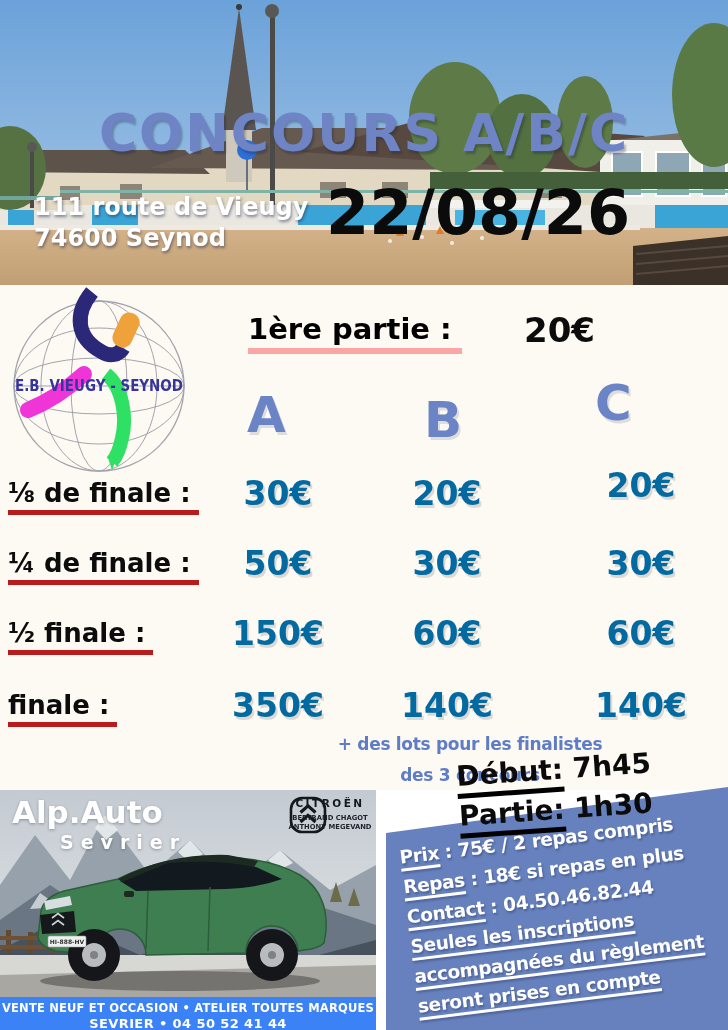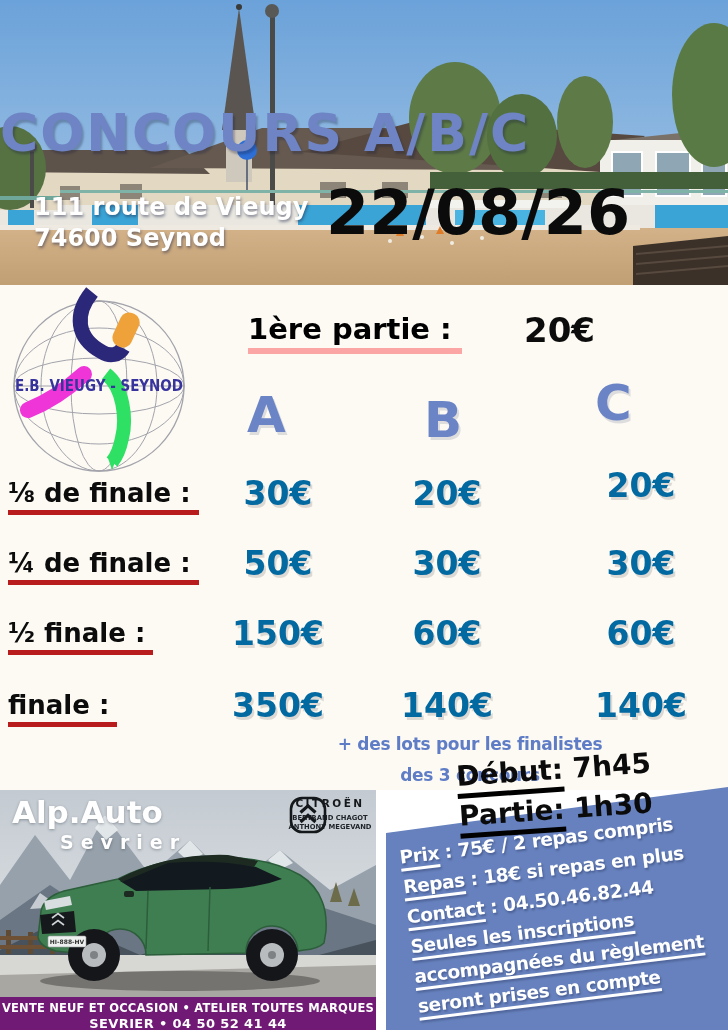--- a/index.html
+++ b/index.html
@@ -10,21 +10,21 @@
   .abs{position:absolute;}
 
   
   .hero{position:absolute;left:0;top:0;width:728px;height:285px;}
   .hero svg{position:absolute;left:0;top:0;}
   .hero-title{
     position:absolute;left:0;top:16px;width:728px;text-align:center;
     font-size:51px;font-weight:800;letter-spacing:1px;color:#0b0b0b;
   }
   .hero-subtitle{
-    position:absolute;left:0;top:103px;width:728px;text-align:left;
+    position:absolute;left:0;top:103px;width:728px;text-align:center;
     font-size:52px;font-weight:800;letter-spacing:2px;color:#6e84c5;
     text-shadow:2px 3px 2px rgba(25,30,60,.30);
   }
   .hero-address{
     position:absolute;left:34px;top:192px;font-size:24px;line-height:31px;
     font-weight:800;color:#ffffff;text-shadow:1px 2px 3px rgba(30,35,70,.5);
   }
   .hero-date{
     position:absolute;left:326px;top:176px;font-size:62px;font-weight:800;color:#0b0b0b;
   }
@@ -69,21 +69,21 @@
     text-shadow:0 1px 3px rgba(40,50,60,.4);
   }
   .alp-city{
     position:absolute;left:60px;top:41px;font-size:19px;font-weight:700;letter-spacing:7px;color:#ffffff;
     text-shadow:0 1px 3px rgba(40,50,60,.4);
   }
   .citroen{position:absolute;left:288px;top:5px;width:84px;text-align:center;color:#14181b;}
   .citroen .brand{font-size:10.5px;font-weight:700;letter-spacing:2.5px;margin-top:2px;}
   .citroen .dealer{font-size:6.8px;font-weight:700;line-height:9px;margin-top:5px;color:#1d2328;}
   .green-bar{
-    position:absolute;left:0;top:207px;width:376px;height:33px;background:#701a75;
+    position:absolute;left:0;top:207px;width:376px;height:33px;background:#3b82f6;
     color:#fff;text-align:center;font-weight:800;
   }
   .green-bar .l1{font-size:11.5px;padding-top:4px;letter-spacing:.2px;}
   .green-bar .l2{font-size:13px;padding-top:1px;letter-spacing:.4px;}
 
   
   .bluebox{
     position:absolute;left:376px;top:765px;width:352px;height:265px;background:#6681bd;
     -webkit-clip-path:polygon(10px 68px,352px 22px,352px 265px,10px 265px);
     clip-path:polygon(10px 68px,352px 22px,352px 265px,10px 265px);

